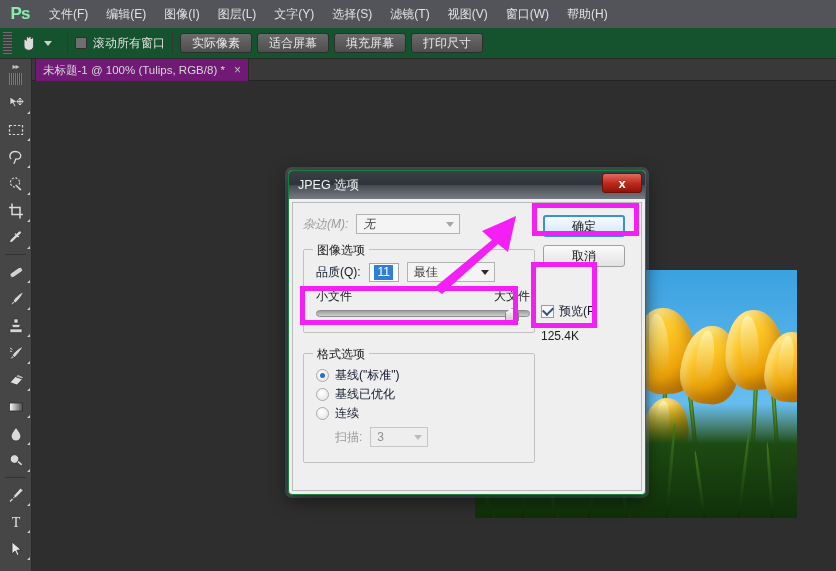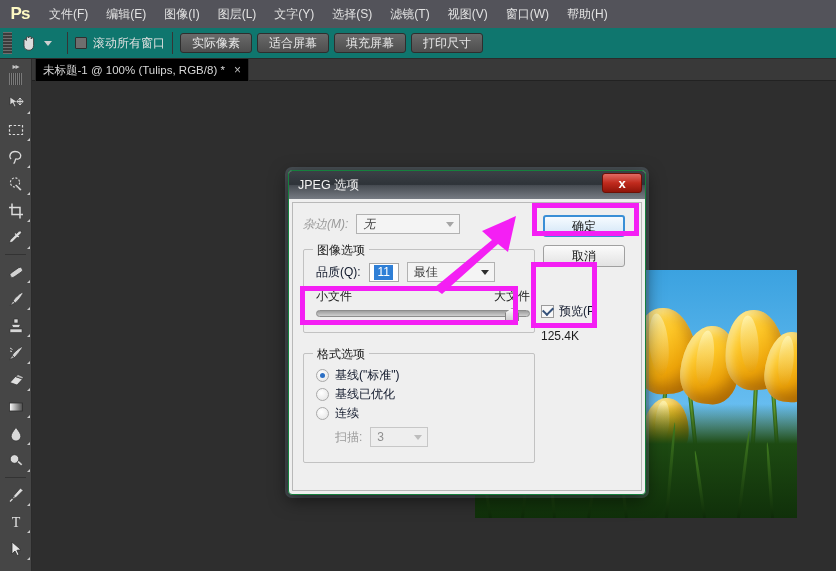--- a/index.html
+++ b/index.html
@@ -10,32 +10,32 @@
   }
   #app{position:relative;width:836px;height:571px;background:#2e2e2e;}
 
   
   .menubar{
     position:absolute;left:0;top:0;width:836px;height:28px;
     background:#53535a;display:flex;align-items:center;
   }
   .ps-logo{
     width:40px;height:28px;display:flex;align-items:center;justify-content:center;
-    font-size:17px;font-weight:bold;color:#fef9c3;font-family:"Liberation Sans",sans-serif;
+    font-size:17px;font-weight:bold;color:#86efac;font-family:"Liberation Sans",sans-serif;
     letter-spacing:-1px;
   }
   .menu-item{
     padding:0 9px;height:28px;line-height:28px;font-size:12px;color:#e2e2e2;
     white-space:nowrap;cursor:default;
   }
 
   
   .optionsbar{
     position:absolute;left:0;top:28px;width:836px;height:31px;
-    background:#0f766e;border-bottom:1px solid #2b2b2b;
+    background:#14532d;border-bottom:1px solid #2b2b2b;
     display:flex;align-items:center;
   }
   .grip{width:9px;height:22px;margin:0 4px 0 3px;
     background:repeating-linear-gradient(to bottom,#6e6e6e 0 1px,#3c3c3c 1px 3px);}
   .hand-tool{width:26px;height:26px;display:flex;align-items:center;justify-content:center;}
   .caret-dn{width:0;height:0;border-left:4px solid transparent;border-right:4px solid transparent;
     border-top:5px solid #cfcfcf;margin:0 8px 0 2px;}
   .vsep{width:1px;height:22px;background:#5c5c5c;margin:0 7px;border-right:1px solid #353535;}
   .chk-box{width:12px;height:12px;background:#6e6e6e;border:1px solid #2f2f2f;
     border-radius:1px;margin-right:6px;}
@@ -47,21 +47,21 @@
     display:flex;align-items:center;justify-content:center;white-space:nowrap;cursor:default;
   }
 
   
   .tabbar{
     position:absolute;left:0;top:59px;width:836px;height:22px;background:#393939;
     border-bottom:1px solid #222;
   }
   .doc-tab{
     position:absolute;left:35px;top:0;height:22px;
-    background:#000000;border-right:1px solid #2a2a2a;border-left:1px solid #2a2a2a;
+    background:#701a75;border-right:1px solid #2a2a2a;border-left:1px solid #2a2a2a;
     display:flex;align-items:center;padding:0 7px;
   }
   .doc-tab .title{font-size:11.5px;color:#d7d7d7;white-space:nowrap;}
   .doc-tab .closex{margin-left:9px;font-size:12px;color:#bdbdbd;cursor:default;}
 
   
   .toolbar{
     position:absolute;left:0;top:59px;width:32px;height:512px;
     background:#464646;border-right:1px solid #2b2b2b;
   }

